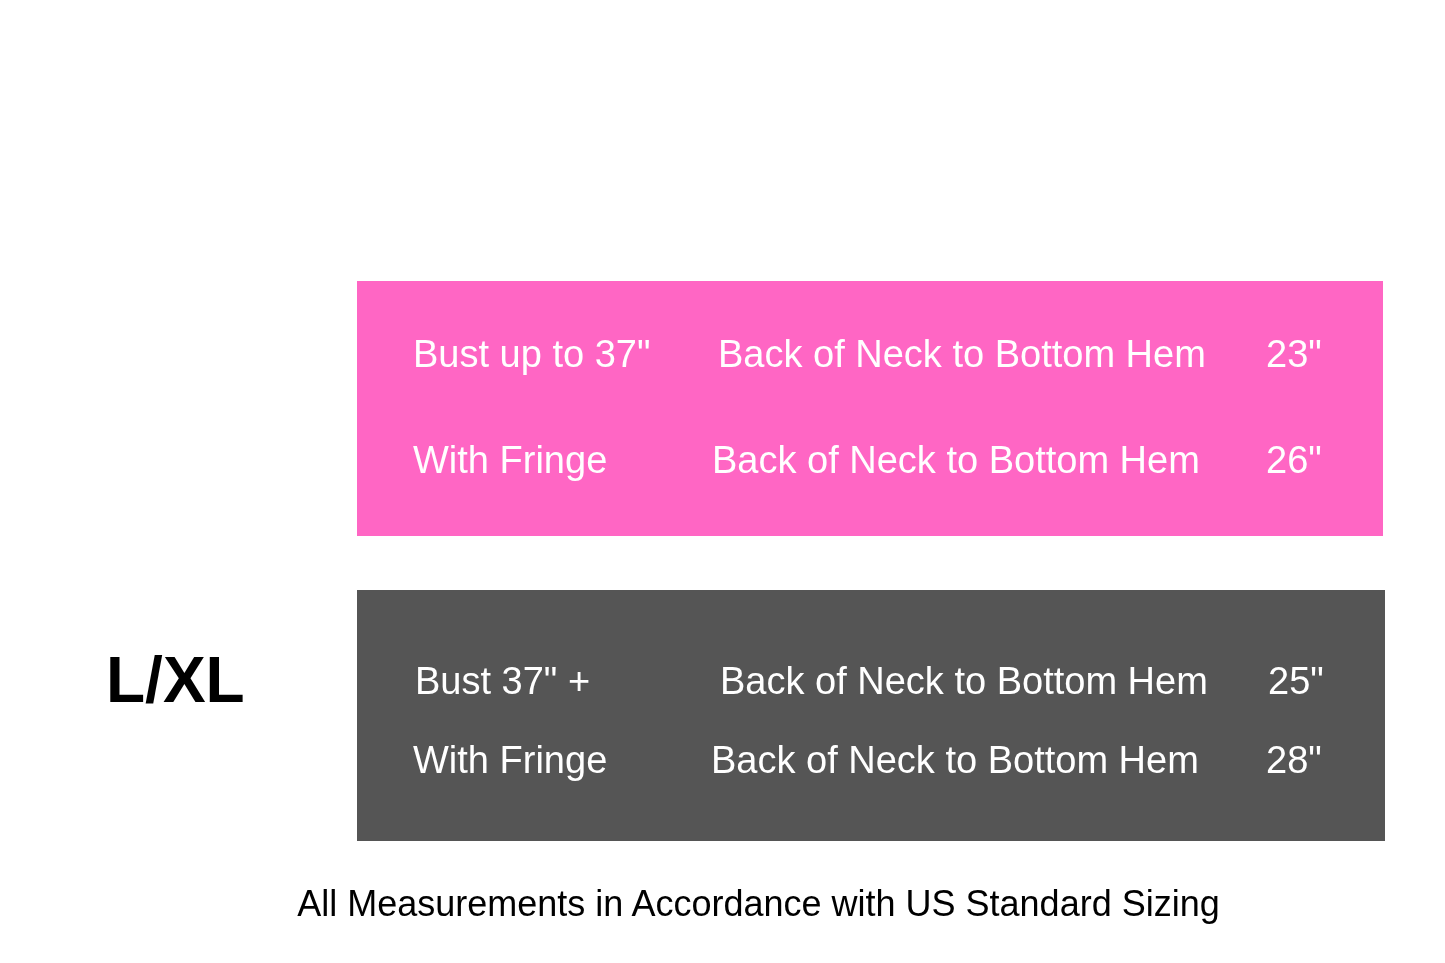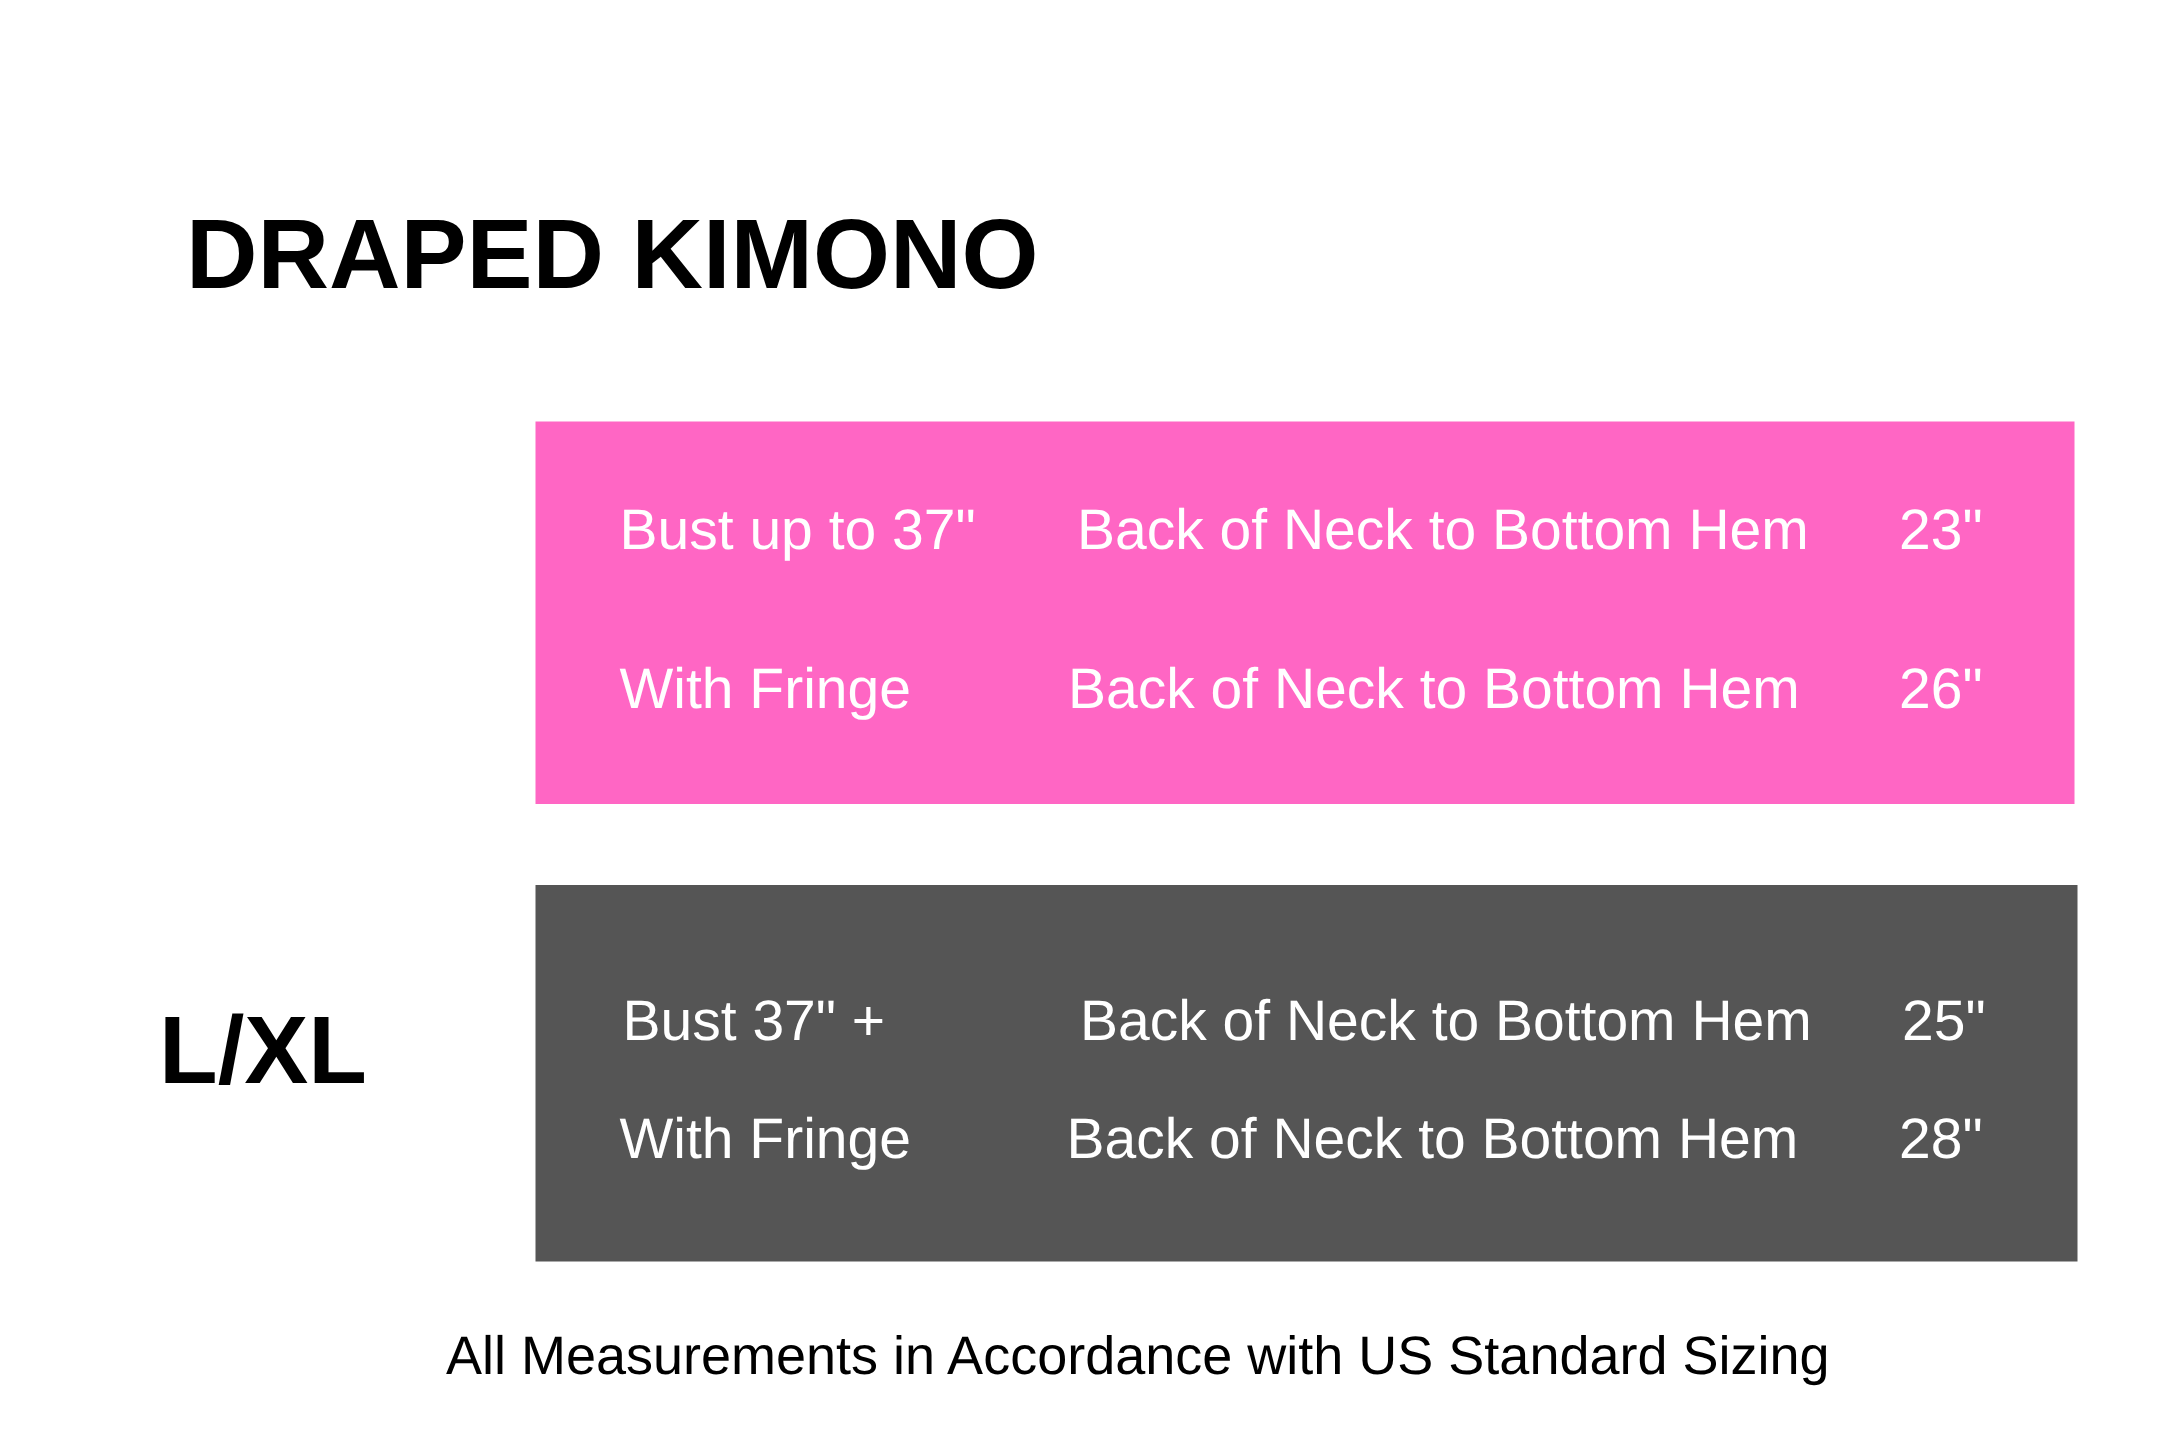--- a/index.html
+++ b/index.html
@@ -46,21 +46,20 @@
     left: 122px;
     top: 303px;
     font-size: 64px;
     color: #FF66C4;
   }
   .size-label-lxl {
     left: 106px;
     top: 648px;
     font-size: 64px;
     color: #000000;
-    margin-top: 20px;
   }
 
   
   .band {
     position: absolute;
     box-sizing: border-box;
   }
   .band-sm {
     left: 357px;
     top: 281px;
@@ -124,21 +123,20 @@
     line-height: 1;
     white-space: nowrap;
     padding-left: 36px;
   }
 </style>
 </head>
 <body>
 
 <div id="chart-root">
 
-  <div class="chart-title">DRAPED KIMONO</div>
 
 
   <div class="band band-sm">
 
     <div class="band-row row-sm-1">
       <span class="col-measure">Bust up to 37"</span>
       <span class="col-desc">Back of Neck to Bottom Hem</span>
       <span class="col-value">23"</span>
     </div>
 

